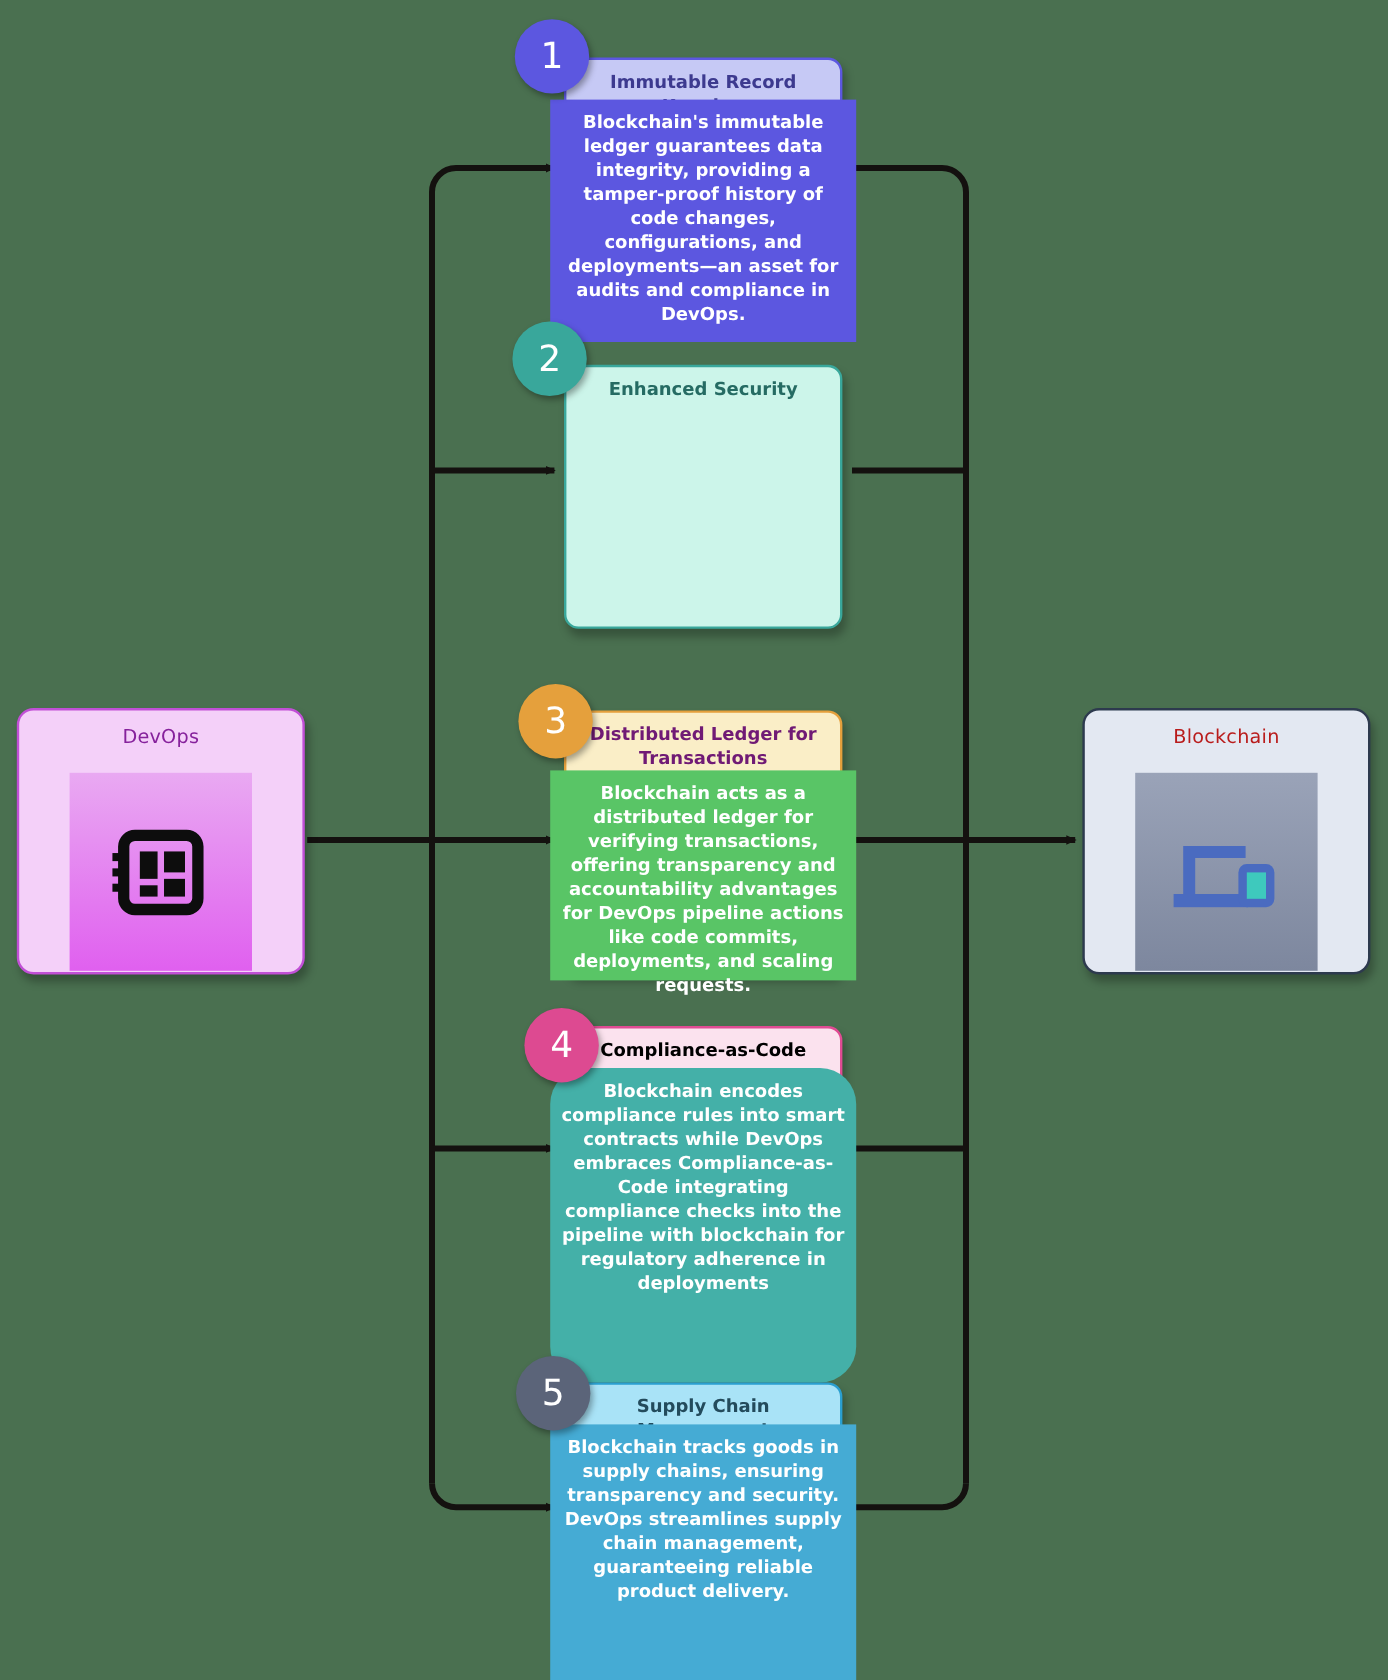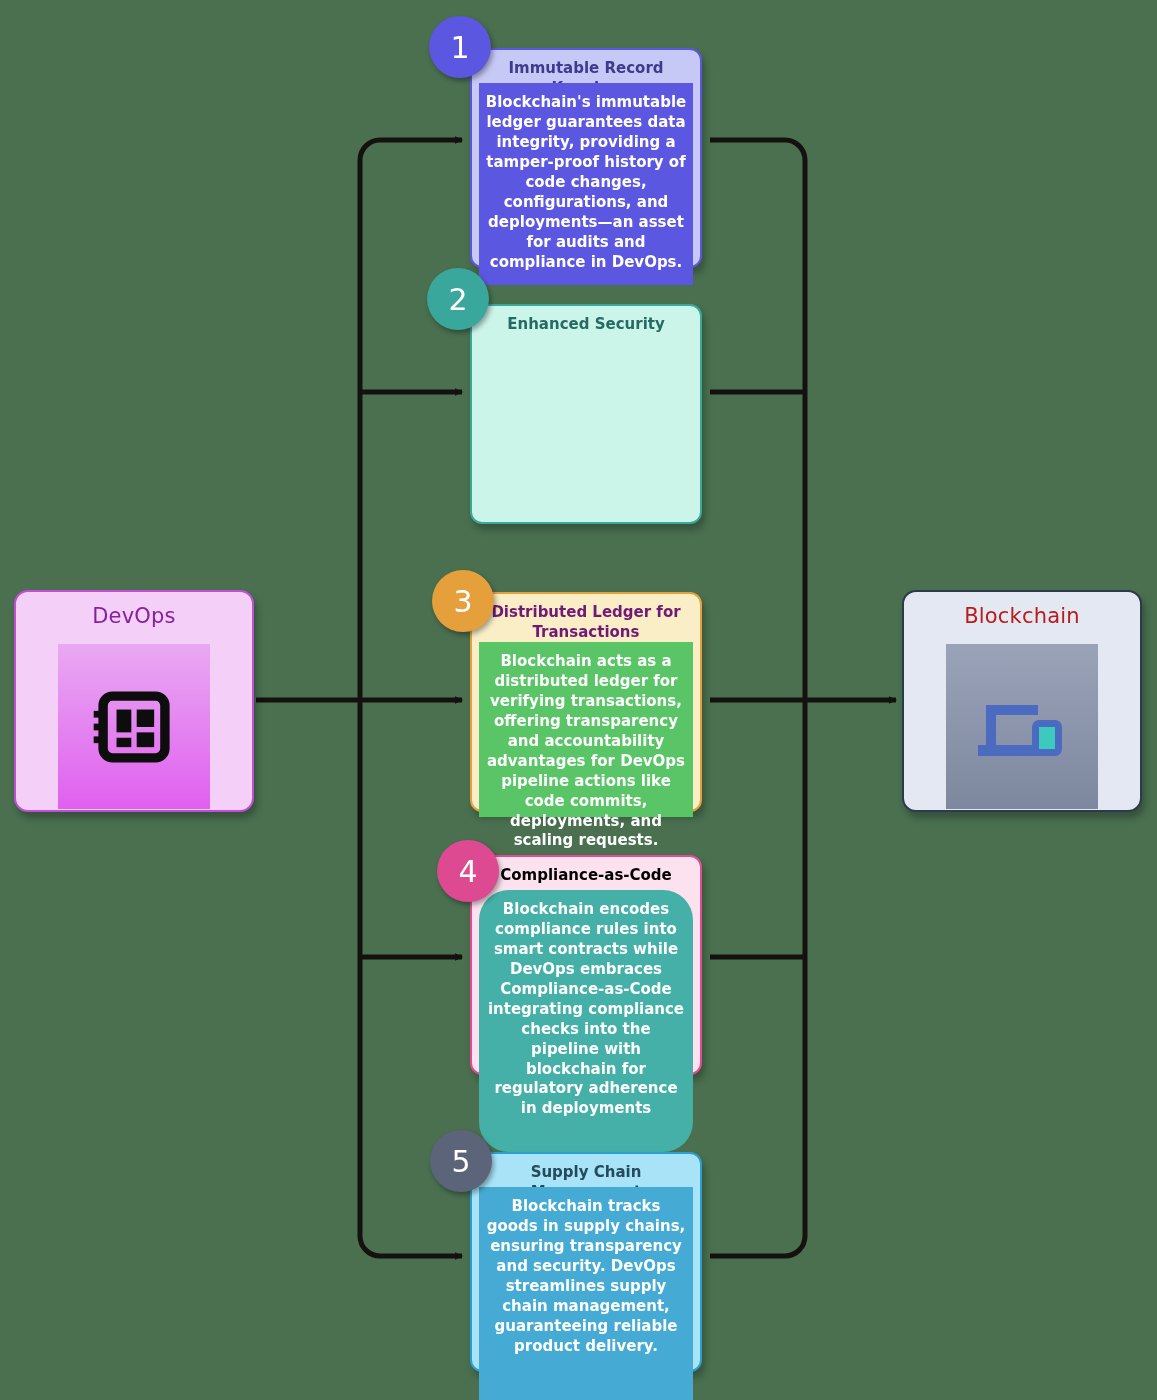--- a/index.html
+++ b/index.html
@@ -36,21 +36,21 @@
     position: absolute;
     border-radius: 14px;
     box-sizing: border-box;
     box-shadow: 3px 6px 7px rgba(0,0,0,0.28);
   }
   .endnode .end-title {
     position: absolute;
     left: 0; right: 0;
     top: 12px;
     text-align: center;
-    font-size: 21px;
+    font-size: 16px;
     letter-spacing: .2px;
   }
   .endnode .end-icon {
     position: absolute;
     left: 50%;
     transform: translateX(-50%);
     top: 52px;
     width: 152px;
     height: 165px;
     display: flex;
@@ -98,21 +98,21 @@
     top: 9px;
     text-align: center;
     font-size: 15px;
     font-weight: 600;
     line-height: 1.3;
   }
   .card .card-body {
     position: absolute;
     left: 50%;
     transform: translateX(-50%);
-    width: 214px;
+    width: 255px;
     color: #ffffff;
     font-size: 15px;
     font-weight: 700;
     line-height: 1.33;
     text-align: center;
     padding: 10px 6px 12px 6px;
     box-sizing: border-box;
   }
 
   

